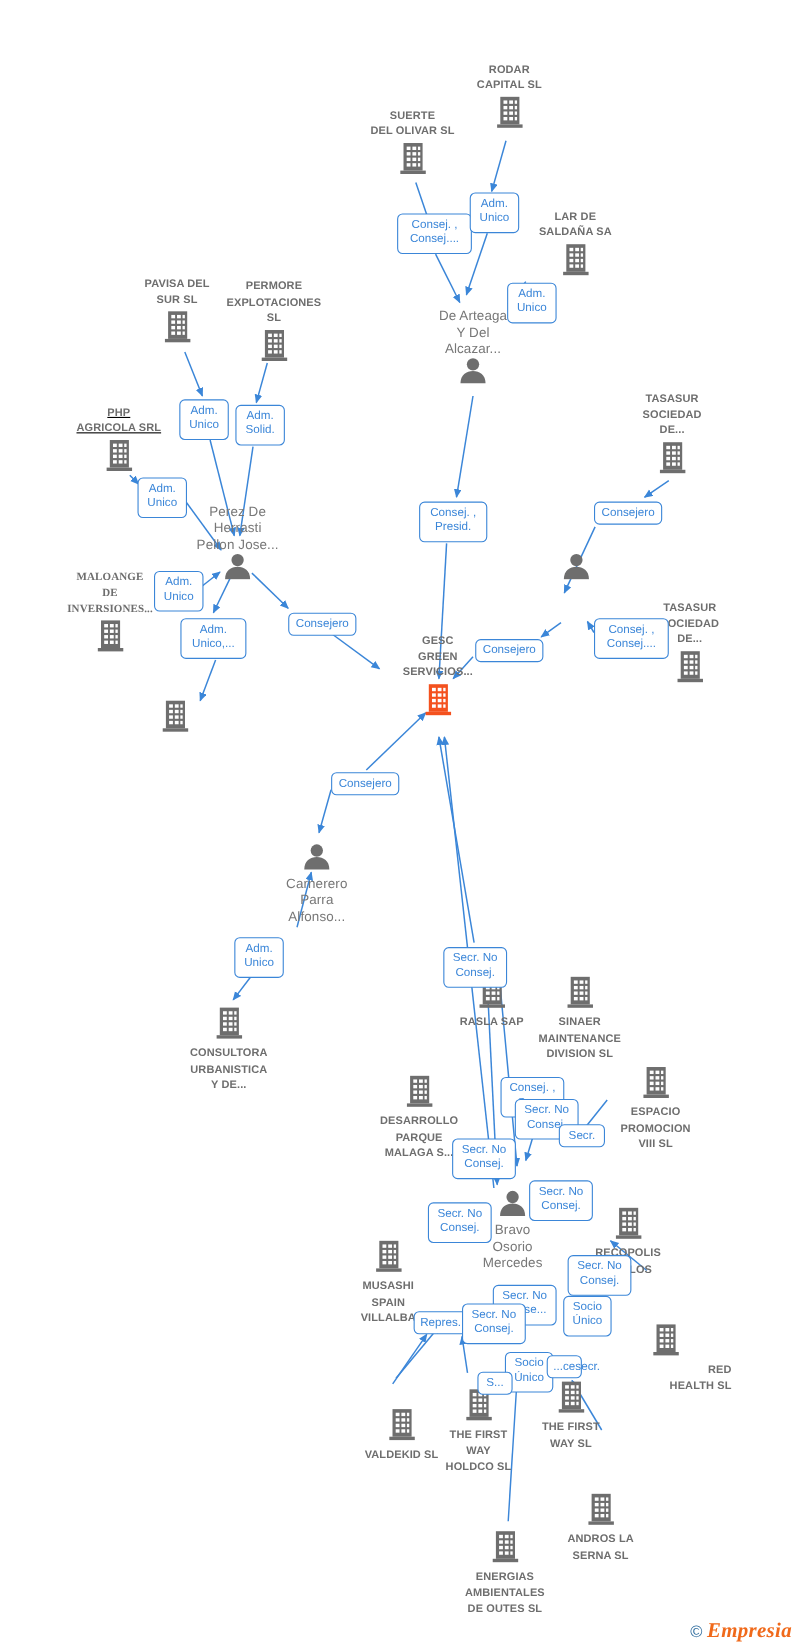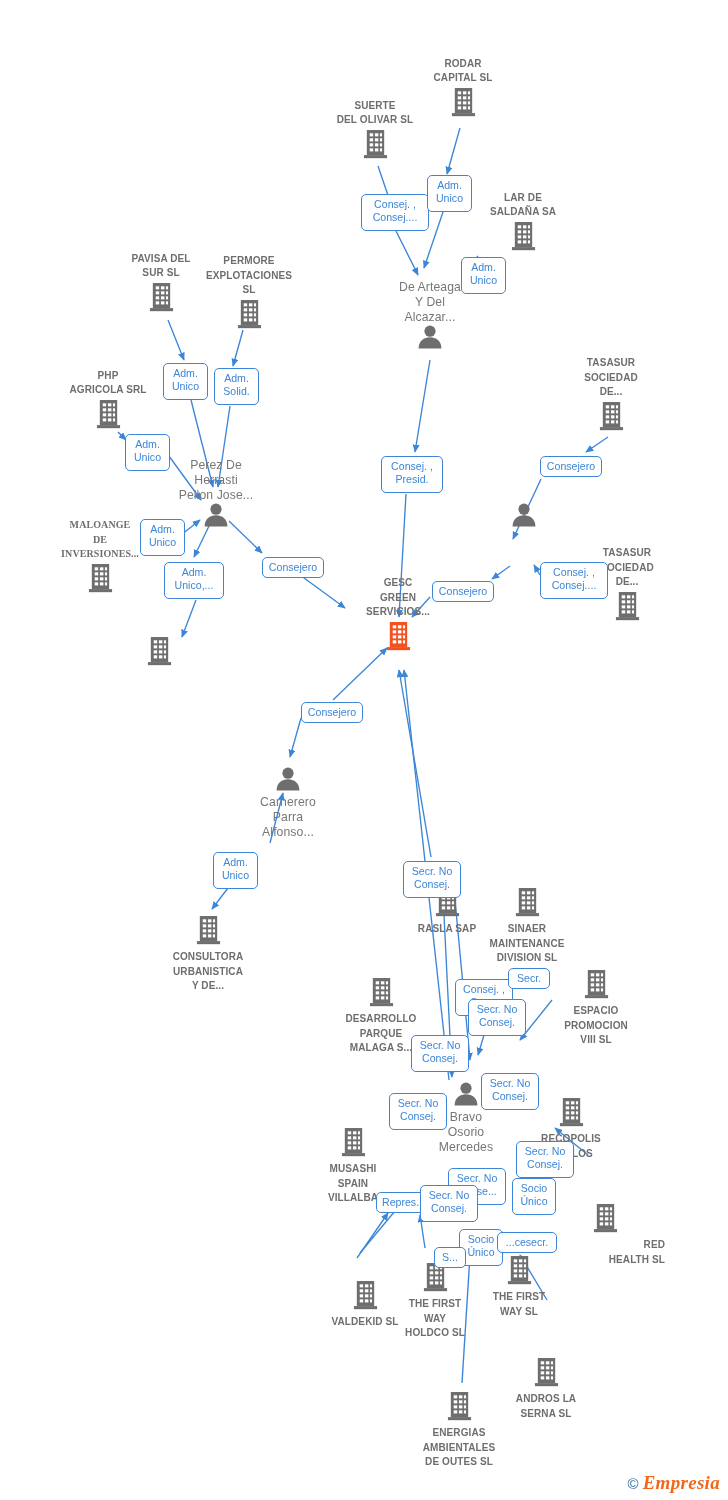--- a/index.html
+++ b/index.html
@@ -212,21 +212,21 @@
               <rect x="18.6" y="9.6" width="2.2" height="3.2"></rect>
               <rect x="8" y="14.8" width="3.6" height="3.2"></rect>
               <rect x="13.4" y="14.8" width="3.6" height="3.2"></rect>
               <rect x="18.6" y="14.8" width="2.2" height="3.2"></rect>
               <rect x="8" y="20" width="3.6" height="3.2"></rect>
               <rect x="13.4" y="20" width="3.6" height="3.2"></rect>
               <rect x="18.6" y="20" width="2.2" height="3.2"></rect>
             </g>
           </svg></div>
       </div>
-      <div class="node company" style="left: 48px; top: 368.8px; width: 120px;">
+      <div class="node company" style="left: 48px; top: 368.8px; width: 120px; text-decoration: underline;">
         <div class="cap">PHP
 AGRICOLA SRL</div>
         <div class="ico" style="width: 27px;"><svg width="27" height="30" viewBox="0 0 28 31">
             <rect x="5" y="1" width="18" height="26" fill="#6e6e6e"></rect>
             <rect x="2" y="27" width="24" height="3.2" fill="#6e6e6e"></rect>
             <g fill="#ffffff">
               <rect x="8" y="4.4" width="3.6" height="3.2"></rect>
               <rect x="13.4" y="4.4" width="3.6" height="3.2"></rect>
               <rect x="18.6" y="4.4" width="2.2" height="3.2"></rect>
               <rect x="8" y="9.6" width="3.6" height="3.2"></rect>
@@ -704,39 +704,39 @@
       <div class="lbl" style="left: 432px; top: 581px; width: 62px; min-height: 21px;">Consejero</div>
       <div class="lbl" style="left: 301px; top: 702px; width: 62px; min-height: 21px;">Consejero</div>
       <div class="lbl" style="left: 213px; top: 852px; width: 45px; min-height: 37px;">Adm.
 Unico</div>
       <div class="lbl" style="left: 403px; top: 861px; width: 58px; min-height: 37px;">Secr.  No
 Consej.</div>
       <div class="lbl" style="left: 455px; top: 979px; width: 58px; min-height: 37px;">Consej. ,
 Soc...</div>
       <div class="lbl" style="left: 468px; top: 999px; width: 58px; min-height: 37px;">Secr.  No
 Consej.</div>
-      <div class="lbl" style="left: 508px; top: 968px; width: 42px; min-height: 21px;">Secr.</div>
+      <div class="lbl" style="left: 508px; top: 1022px; width: 42px; min-height: 21px;">Secr.</div>
       <div class="lbl" style="left: 411px; top: 1035px; width: 58px; min-height: 37px;">Secr.  No
 Consej.</div>
       <div class="lbl" style="left: 481px; top: 1073px; width: 58px; min-height: 37px;">Secr.  No
 Consej.</div>
       <div class="lbl" style="left: 389px; top: 1093px; width: 58px; min-height: 37px;">Secr.  No
 Consej.</div>
       <div class="lbl" style="left: 516px; top: 1141px; width: 58px; min-height: 37px;">Secr.  No
 Consej.</div>
       <div class="lbl" style="left: 448px; top: 1168px; width: 58px; min-height: 37px;">Secr.  No
 Conse...</div>
       <div class="lbl" style="left: 512px; top: 1178px; width: 44px; min-height: 37px;">Socio
 Único</div>
       <div class="lbl" style="left: 376px; top: 1192px; width: 50px; min-height: 21px;">Repres...</div>
       <div class="lbl" style="left: 420px; top: 1185px; width: 58px; min-height: 37px;">Secr.  No
 Consej.</div>
       <div class="lbl" style="left: 459px; top: 1229px; width: 44px; min-height: 37px;">Socio
 Único</div>
-      <div class="lbl" style="left: 497px; top: 1232px; width: 60px; min-height: 21px;">...cesecr.</div>
+      <div class="lbl" style="left: 497px; top: 1232px; width: 32px; min-height: 21px;">...cesecr.</div>
       <div class="lbl" style="left: 434px; top: 1247px; width: 32px; min-height: 21px;">S...</div>
     </div>
 
   <div id="watermark">
     <span class="cmark">©</span>
     <span class="wname">Empresia</span>
   </div>
 </div>
 
 </body></html>

